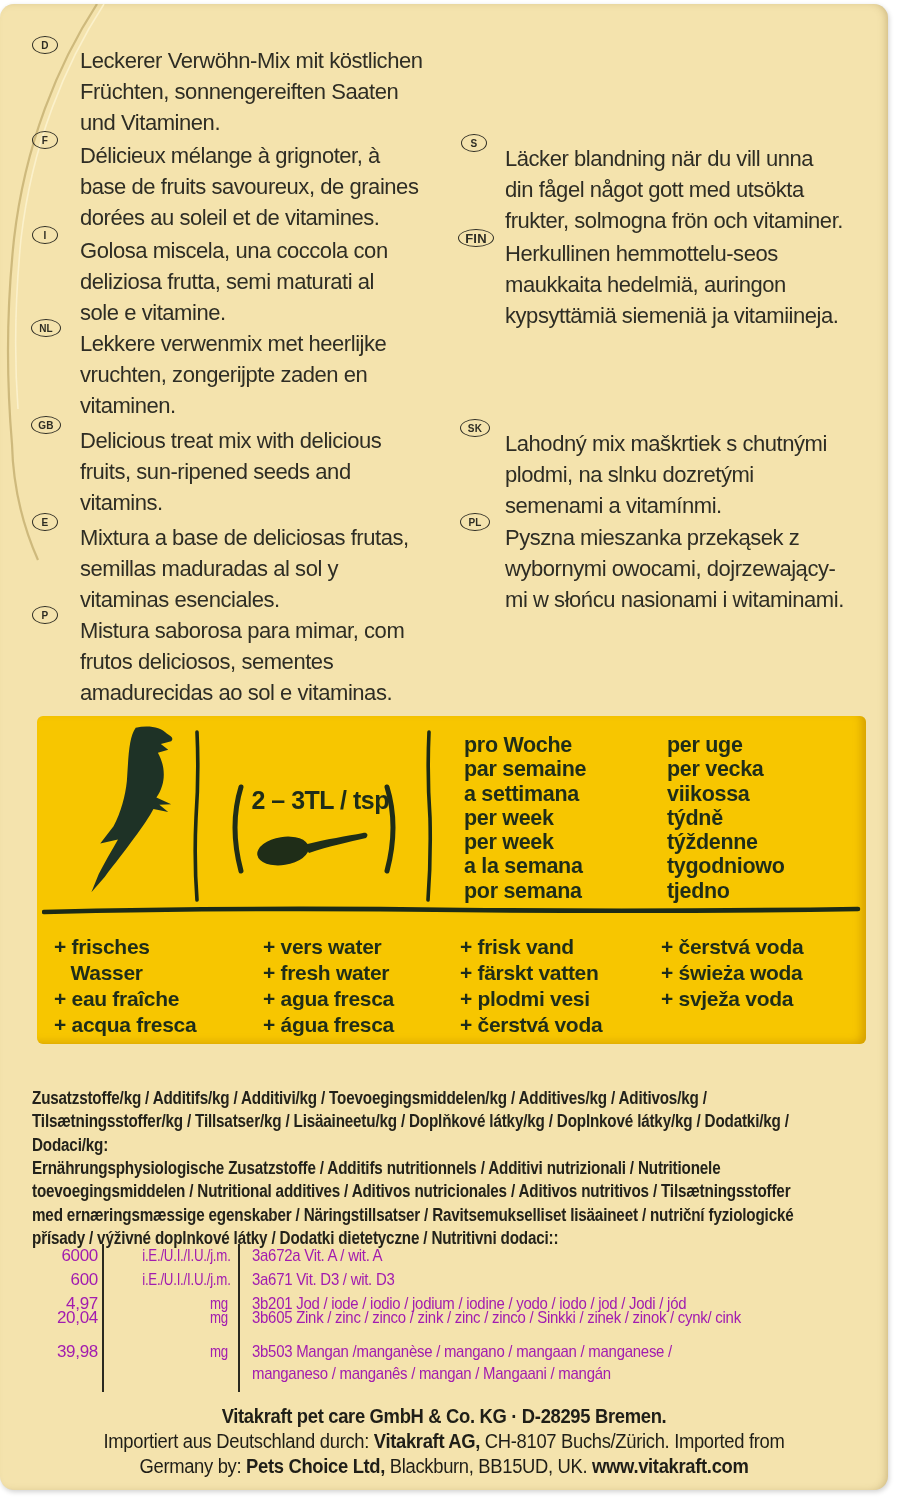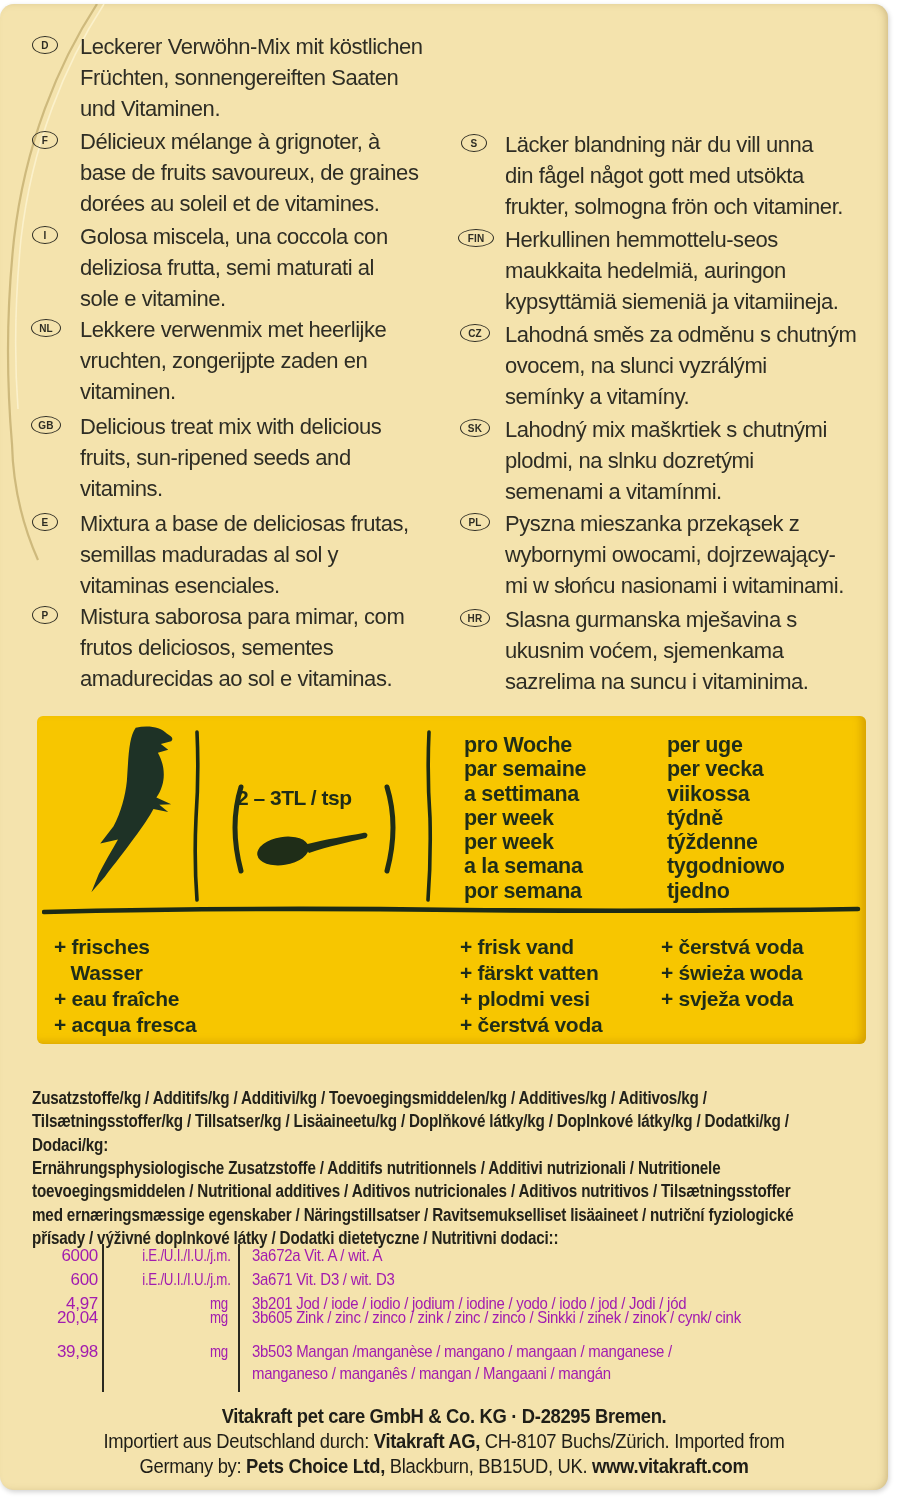--- a/index.html
+++ b/index.html
@@ -5,38 +5,38 @@
   html,body{margin:0;padding:0;background:#ffffff;}
   .stage{position:relative;width:900px;height:1500px;background:#ffffff;overflow:hidden;
          font-family:"Liberation Sans",sans-serif;}
   .card{position:absolute;left:0;top:4px;width:888px;height:1486px;background:#f4e3ad;
         border-radius:14px;box-shadow:inset -4px 0 8px -3px rgba(120,90,30,.35),1px 2px 5px rgba(0,0,0,.18);}
   .creases{position:absolute;left:0;top:0;pointer-events:none;}
 
   
   .sec{position:absolute;width:385px;color:#2e2d24;font-size:22px;line-height:31px;
        letter-spacing:-.45px;}
-  .sec .txt{white-space:pre-line;}
+  .sec .txt{white-space:pre-line;margin-top:14px;}
   .badge{position:absolute;box-sizing:border-box;height:18px;border:1.8px solid #2e2d24;
          border-radius:50%;display:flex;align-items:center;justify-content:center;
          font-size:10px;font-weight:bold;letter-spacing:.2px;color:#2e2d24;background:transparent;}
-  .bw1{width:26px;} .bw2{width:30px;} .bw3{width:36px;font-size:10px;justify-content:center;} .bwn{width:25px;}
+  .bw1{width:26px;} .bw2{width:30px;} .bw3{width:36px;font-size:13px;justify-content:center;} .bwn{width:25px;}
 
   
   .ybox{position:absolute;left:37px;top:712px;width:829px;height:328px;background:#f7c600;
         border-radius:6px;box-shadow:inset -6px -3px 9px -2px rgba(150,90,0,.35);color:#1f2d18;}
   .vdiv{position:absolute;top:14px;height:172px;}
   .hdiv{position:absolute;left:5px;top:190px;}
   .weekcol{position:absolute;top:17px;width:200px;font-size:21.5px;font-weight:bold;
            line-height:24.3px;white-space:pre-line;letter-spacing:-.3px;}
   .watercol{position:absolute;top:218px;width:200px;font-size:21px;font-weight:bold;
             line-height:26px;white-space:pre-line;letter-spacing:-.3px;}
   .dose{position:absolute;left:188px;top:68px;width:176px;height:90px;}
-  .dose .amt{position:absolute;left:12px;top:2px;width:152px;text-align:left;
-             font-size:21px;font-weight:bold;letter-spacing:-.5px;white-space:nowrap;}
+  .dose .amt{position:absolute;left:12px;top:2px;width:152px;text-align:right;
+             font-size:25px;font-weight:bold;letter-spacing:-.5px;white-space:nowrap;}
   .paren{position:absolute;top:0;height:90px;}
 
   
   .addp{position:absolute;left:32px;width:960px;color:#23221a;font-size:17.5px;font-weight:bold;
         line-height:23.3px;white-space:pre-line;letter-spacing:-.2px;
         transform:scaleX(.87);transform-origin:0 50%;}
   .tline{position:absolute;width:1.6px;background:#2a2920;top:1240px;height:148px;}
   .trow{position:absolute;left:32px;width:840px;height:24px;color:#a21caf;font-size:17px;
         letter-spacing:-.3px;line-height:22px;}
   .trow .val{position:absolute;left:0;top:0;width:66px;text-align:right;}
@@ -127,51 +127,35 @@
 frukter, solmogna frön och vitaminer.</div>
   </div>
   <div class="sec" style="left:505px;top:220px">
     <span class="badge bw3" style="left:-47px;top:5px">
           <span>FIN</span>
         </span>
     <div class="txt">Herkullinen hemmottelu-seos
 maukkaita hedelmiä, auringon
 kypsyttämiä siemeniä ja vitamiineja.</div>
   </div>
-  <div class="sec" style="left:505px;top:315px">
-    <span class="badge bw2" style="left:-45px;top:5px">
-          <span>CZ</span>
-        </span>
-    <div class="txt">Lahodná směs za odměnu s chutným
-ovocem, na slunci vyzrálými
-semínky a vitamíny.</div>
-  </div>
   <div class="sec" style="left:505px;top:410px">
     <span class="badge bw2" style="left:-45px;top:5px">
           <span>SK</span>
         </span>
     <div class="txt">Lahodný mix maškrtiek s chutnými
 plodmi, na slnku dozretými
 semenami a vitamínmi.</div>
   </div>
   <div class="sec" style="left:505px;top:504px">
     <span class="badge bw2" style="left:-45px;top:5px">
           <span>PL</span>
         </span>
     <div class="txt">Pyszna mieszanka przekąsek z
 wybornymi owocami, dojrzewający-
 mi w słońcu nasionami i witaminami.</div>
-  </div>
-  <div class="sec" style="left:505px;top:600px">
-    <span class="badge bw2" style="left:-45px;top:5px">
-          <span>HR</span>
-        </span>
-    <div class="txt">Slasna gurmanska mješavina s
-ukusnim voćem, sjemenkama
-sazrelima na suncu i vitaminima.</div>
   </div>
 
   <div class="ybox">
     <svg style="position:absolute;left:13px;top:8px" width="133" height="172" viewBox="0 0 90 180" preserveAspectRatio="none">
       <path d="M58,4 C66,1 75,3 79,10 C82,13 84,15 82,18 L75,21 L80,27 L73,30
                C78,44 79,61 72,77 L82,84 L74,84.5 L80,92 L70,89
                C65,104 51,132 37,160 L28,176 L33,157 C37,145 42,132 46,121
                L34,125 L43,107 C48,93 51,75 52,60 C53,40 53,14 58,4 Z" fill="#1e3226"></path>
     </svg>
 
@@ -213,20 +197,24 @@
 tjedno</div>
 
     <svg class="hdiv" width="820" height="10" viewBox="0 0 820 10">
       <path d="M2,6 Q200,1 420,4 Q620,6 816,3" fill="none" stroke="#1c2a16" stroke-width="4.6" stroke-linecap="round"></path>
     </svg>
 
     <div class="watercol" style="left:17px">+ frisches
 &nbsp;&nbsp;&nbsp;Wasser
 + eau fraîche
 + acqua fresca</div>
+    <div class="watercol" style="left:226px">+ vers water
++ fresh water
++ agua fresca
++ água fresca</div>
     <div class="watercol" style="left:423px">+ frisk vand
 + färskt vatten
 + plodmi vesi
 + čerstvá voda</div>
     <div class="watercol" style="left:624px">+ čerstvá voda
 + świeża woda
 + svježa voda</div>
   </div>
 
   <div class="addp" style="top:1083px">Zusatzstoffe/kg / Additifs/kg / Additivi/kg / Toevoegingsmiddelen/kg / Additives/kg / Aditivos/kg /

